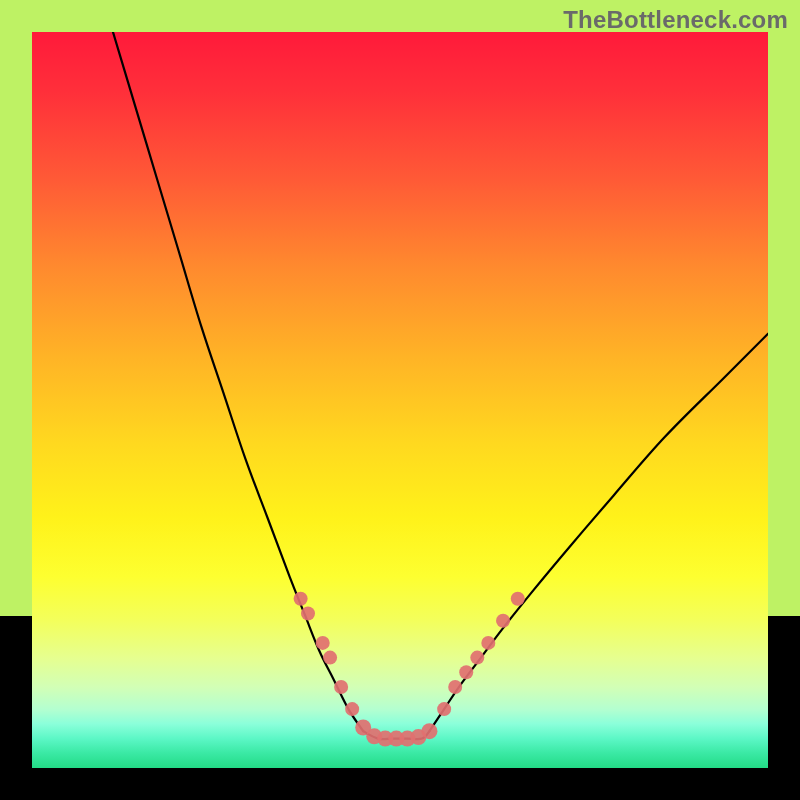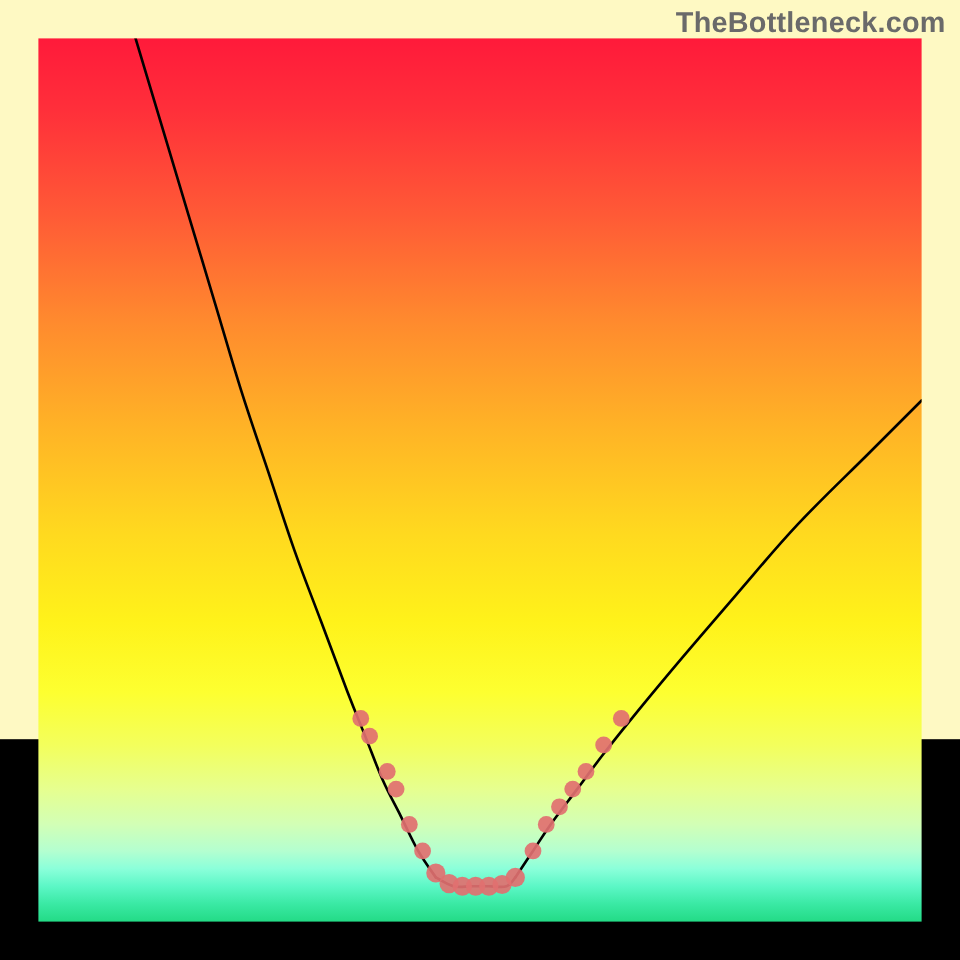--- a/index.html
+++ b/index.html
@@ -9,21 +9,21 @@
     height: 800px;
     overflow: hidden;
     background: #000;
   }
   .frame {
     position: absolute;
     left: 0;
     top: 0;
     width: 800px;
     height: 616px;
-    background: #fef9c3;
+    background: #bef264;
   }
   .plot {
     position: absolute;
     left: 32px;
     top: 32px;
     width: 736px;
     height: 736px;
     background: linear-gradient(to bottom,
       #ff1a3a 0%,
       #ff2f3a 8%,

